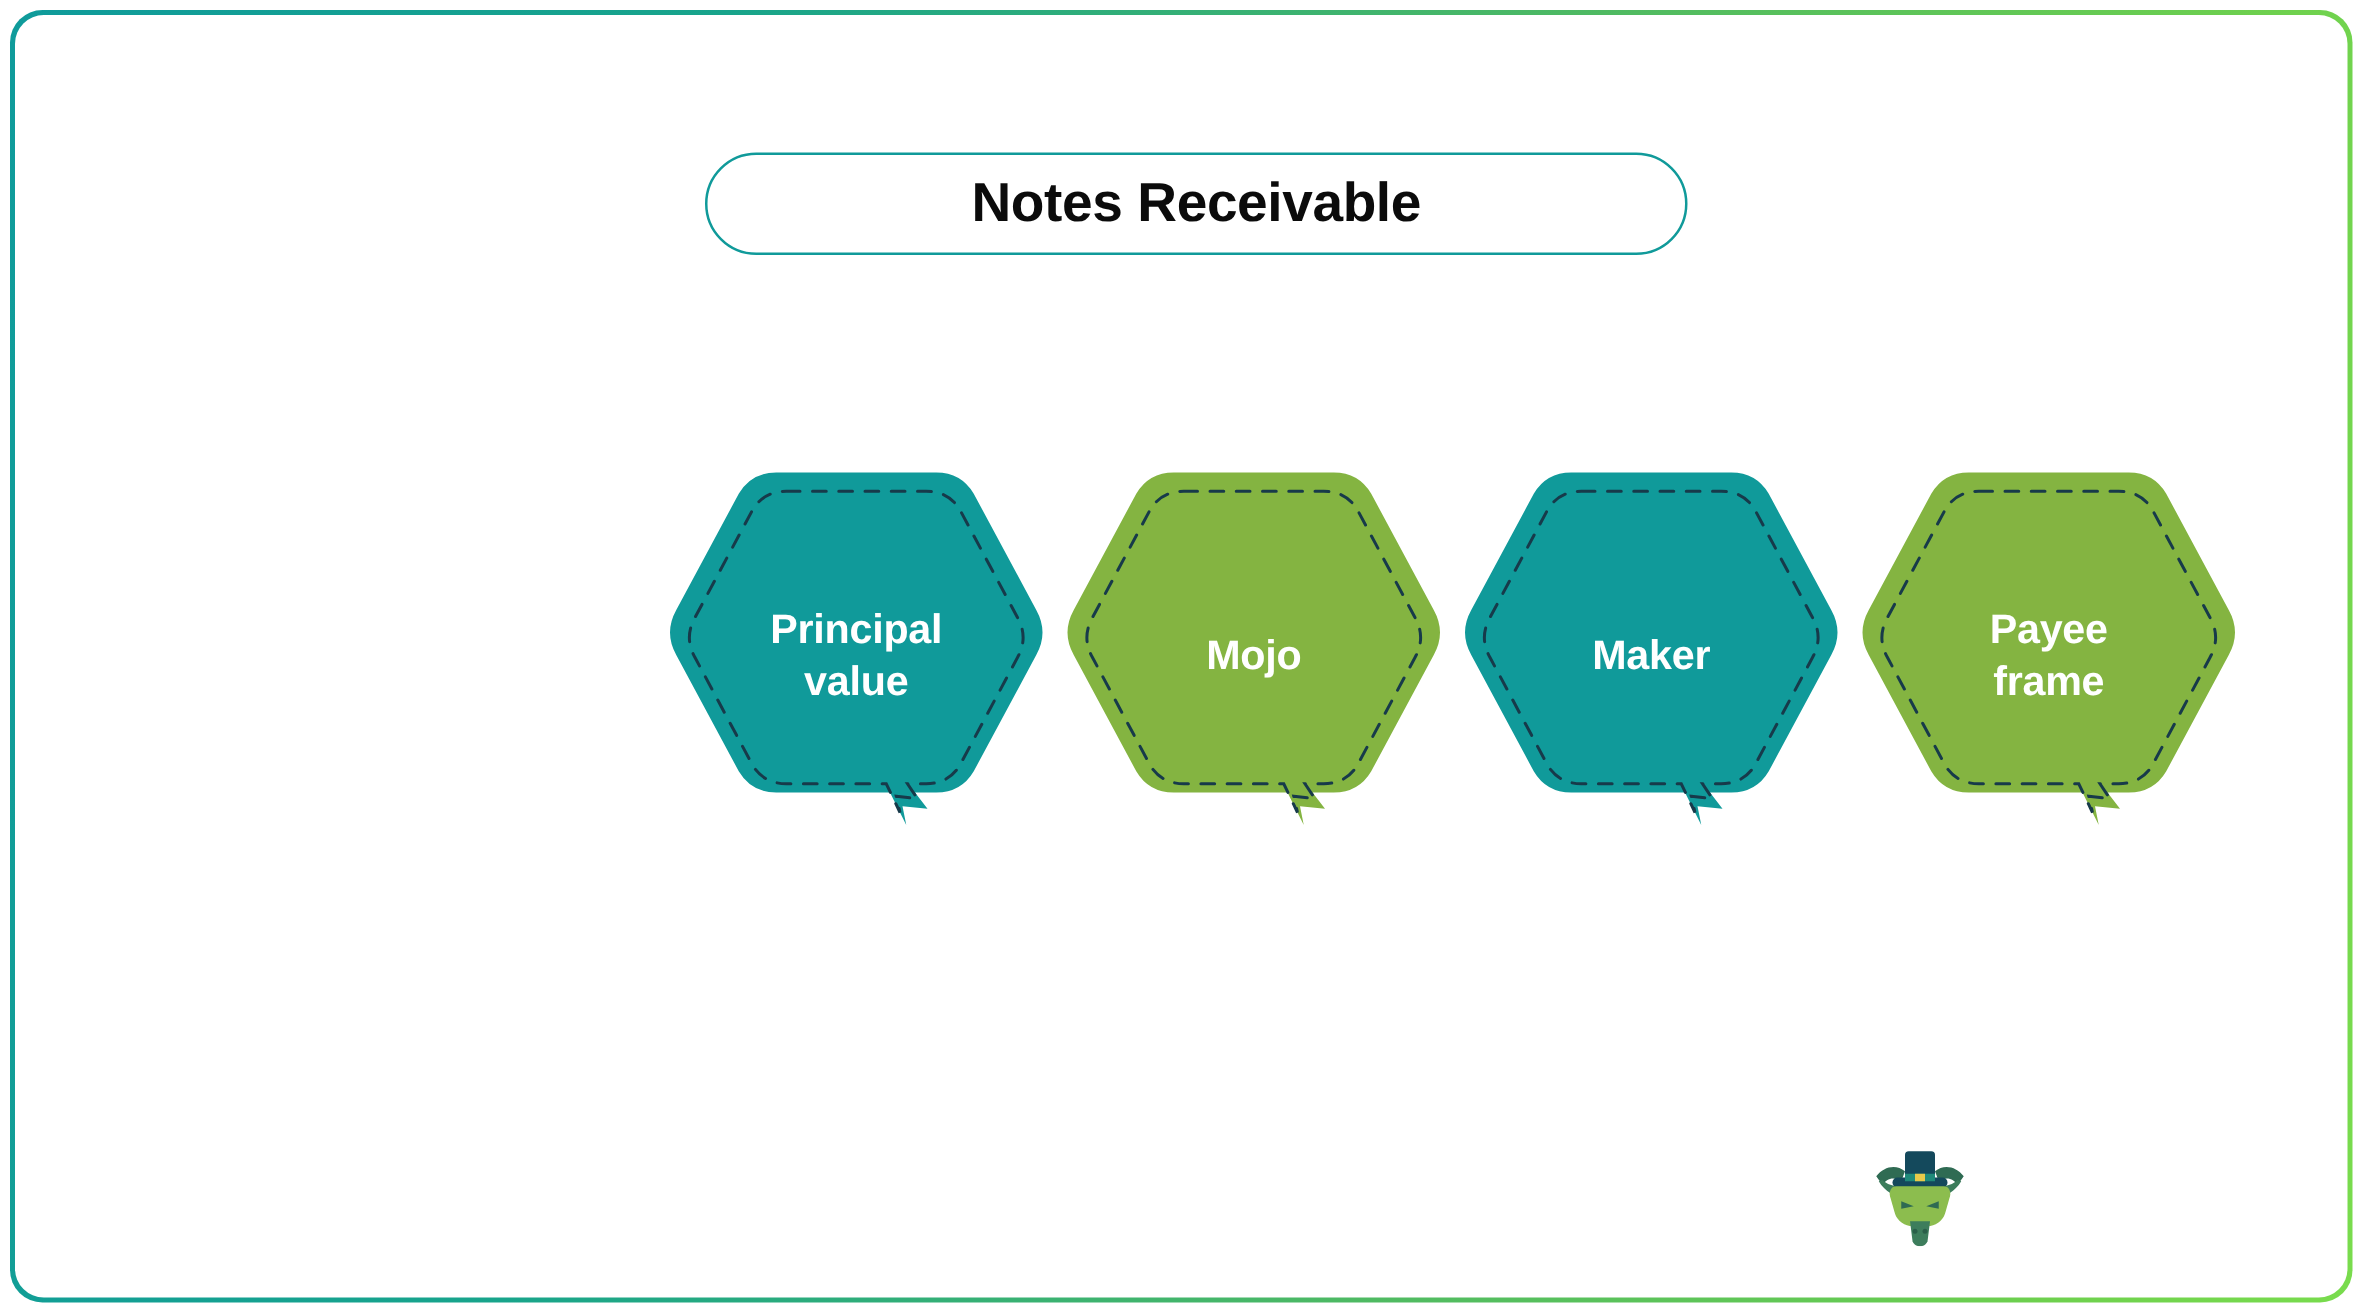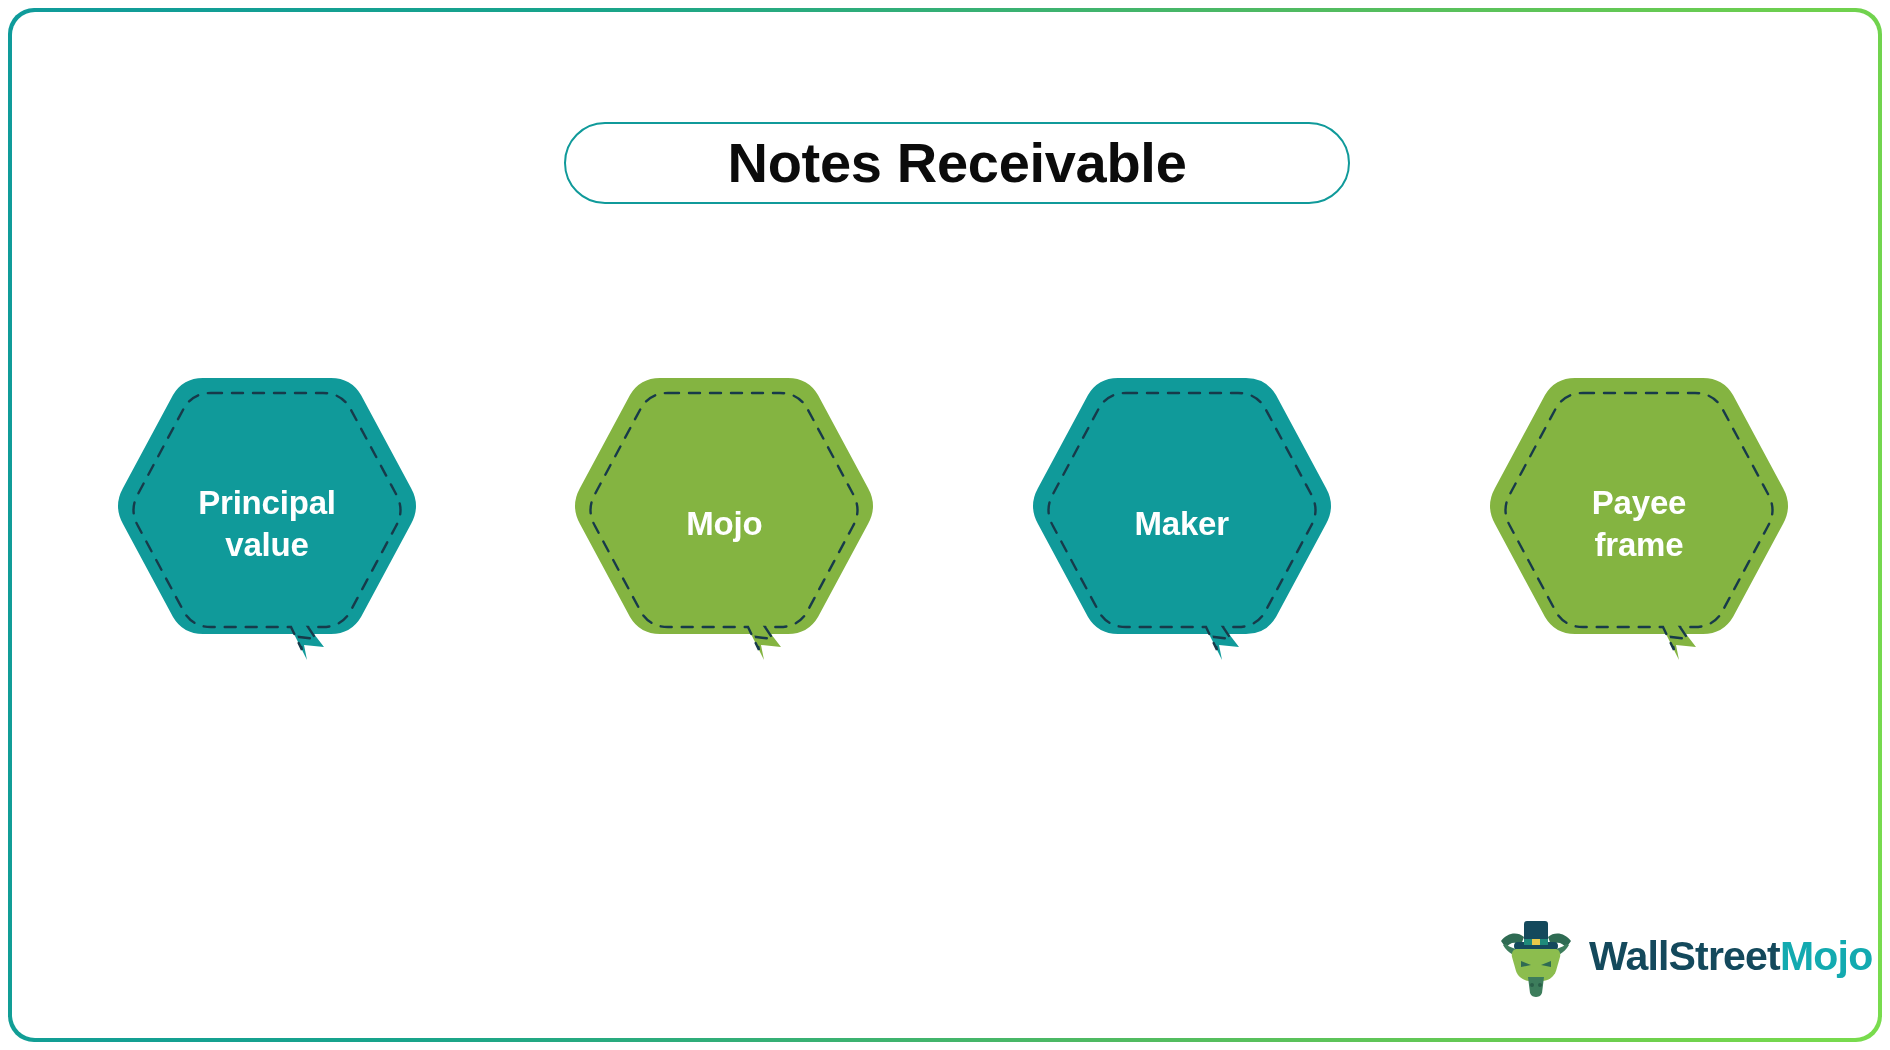--- a/index.html
+++ b/index.html
@@ -31,35 +31,35 @@
   #title-pill{
     position:absolute;
     left:552px; top:110px;
     width:786px; height:82px;
     border:2.5px solid #109a9a;
     border-radius:41px;
     background:#ffffff;
     display:flex; align-items:center; justify-content:center;
   }
   #title-text{
-    font-size:56px;
+    font-size:44px;
     font-weight:bold;
     color:#0b0b0b;
     letter-spacing:-0.3px;
     line-height:1;
   }
 
   
   #hex-row{
     position:absolute;
     left:96px; top:352px;
     width:1690px; height:320px;
     display:flex;
     align-items:center;
-    justify-content:space-between;
+    justify-content:flex-end;
   }
   .hex-cell{
     position:relative;
     width:318px; height:320px;
     flex:0 0 318px;
   }
   .hex-svg{
     position:absolute;
     left:0; top:0;
     width:318px; height:320px;
@@ -167,19 +167,16 @@
 
         <path d="M 20 34 L 58 34 C 62 34 64 38 63 42 L 59 56 C 57 62 51 66 45 66 L 33 66 C 27 66 21 62 19 56 L 15 42 C 14 38 16 34 20 34 Z" fill="#8cbd4e"></path>
 
         <path d="M 24 46 L 34 50 L 24 52 Z" fill="#2f6b53"></path>
         <path d="M 54 46 L 44 50 L 54 52 Z" fill="#2f6b53"></path>
 
         <path d="M 31 62 L 47 62 L 45 78 C 44 81 41 82 39 82 C 37 82 34 81 33 78 Z" fill="#3d7d5c"></path>
         <circle cx="35" cy="70" r="2" fill="#2a5f49"></circle>
         <circle cx="43" cy="70" r="2" fill="#2a5f49"></circle>
       </svg>
-      <div id="logo-word">
-        <span class="w1">WallStreet</span><span class="w2">Mojo</span>
-      </div>
     </div>
 
   </div>
 </div>
 
 </body></html>

